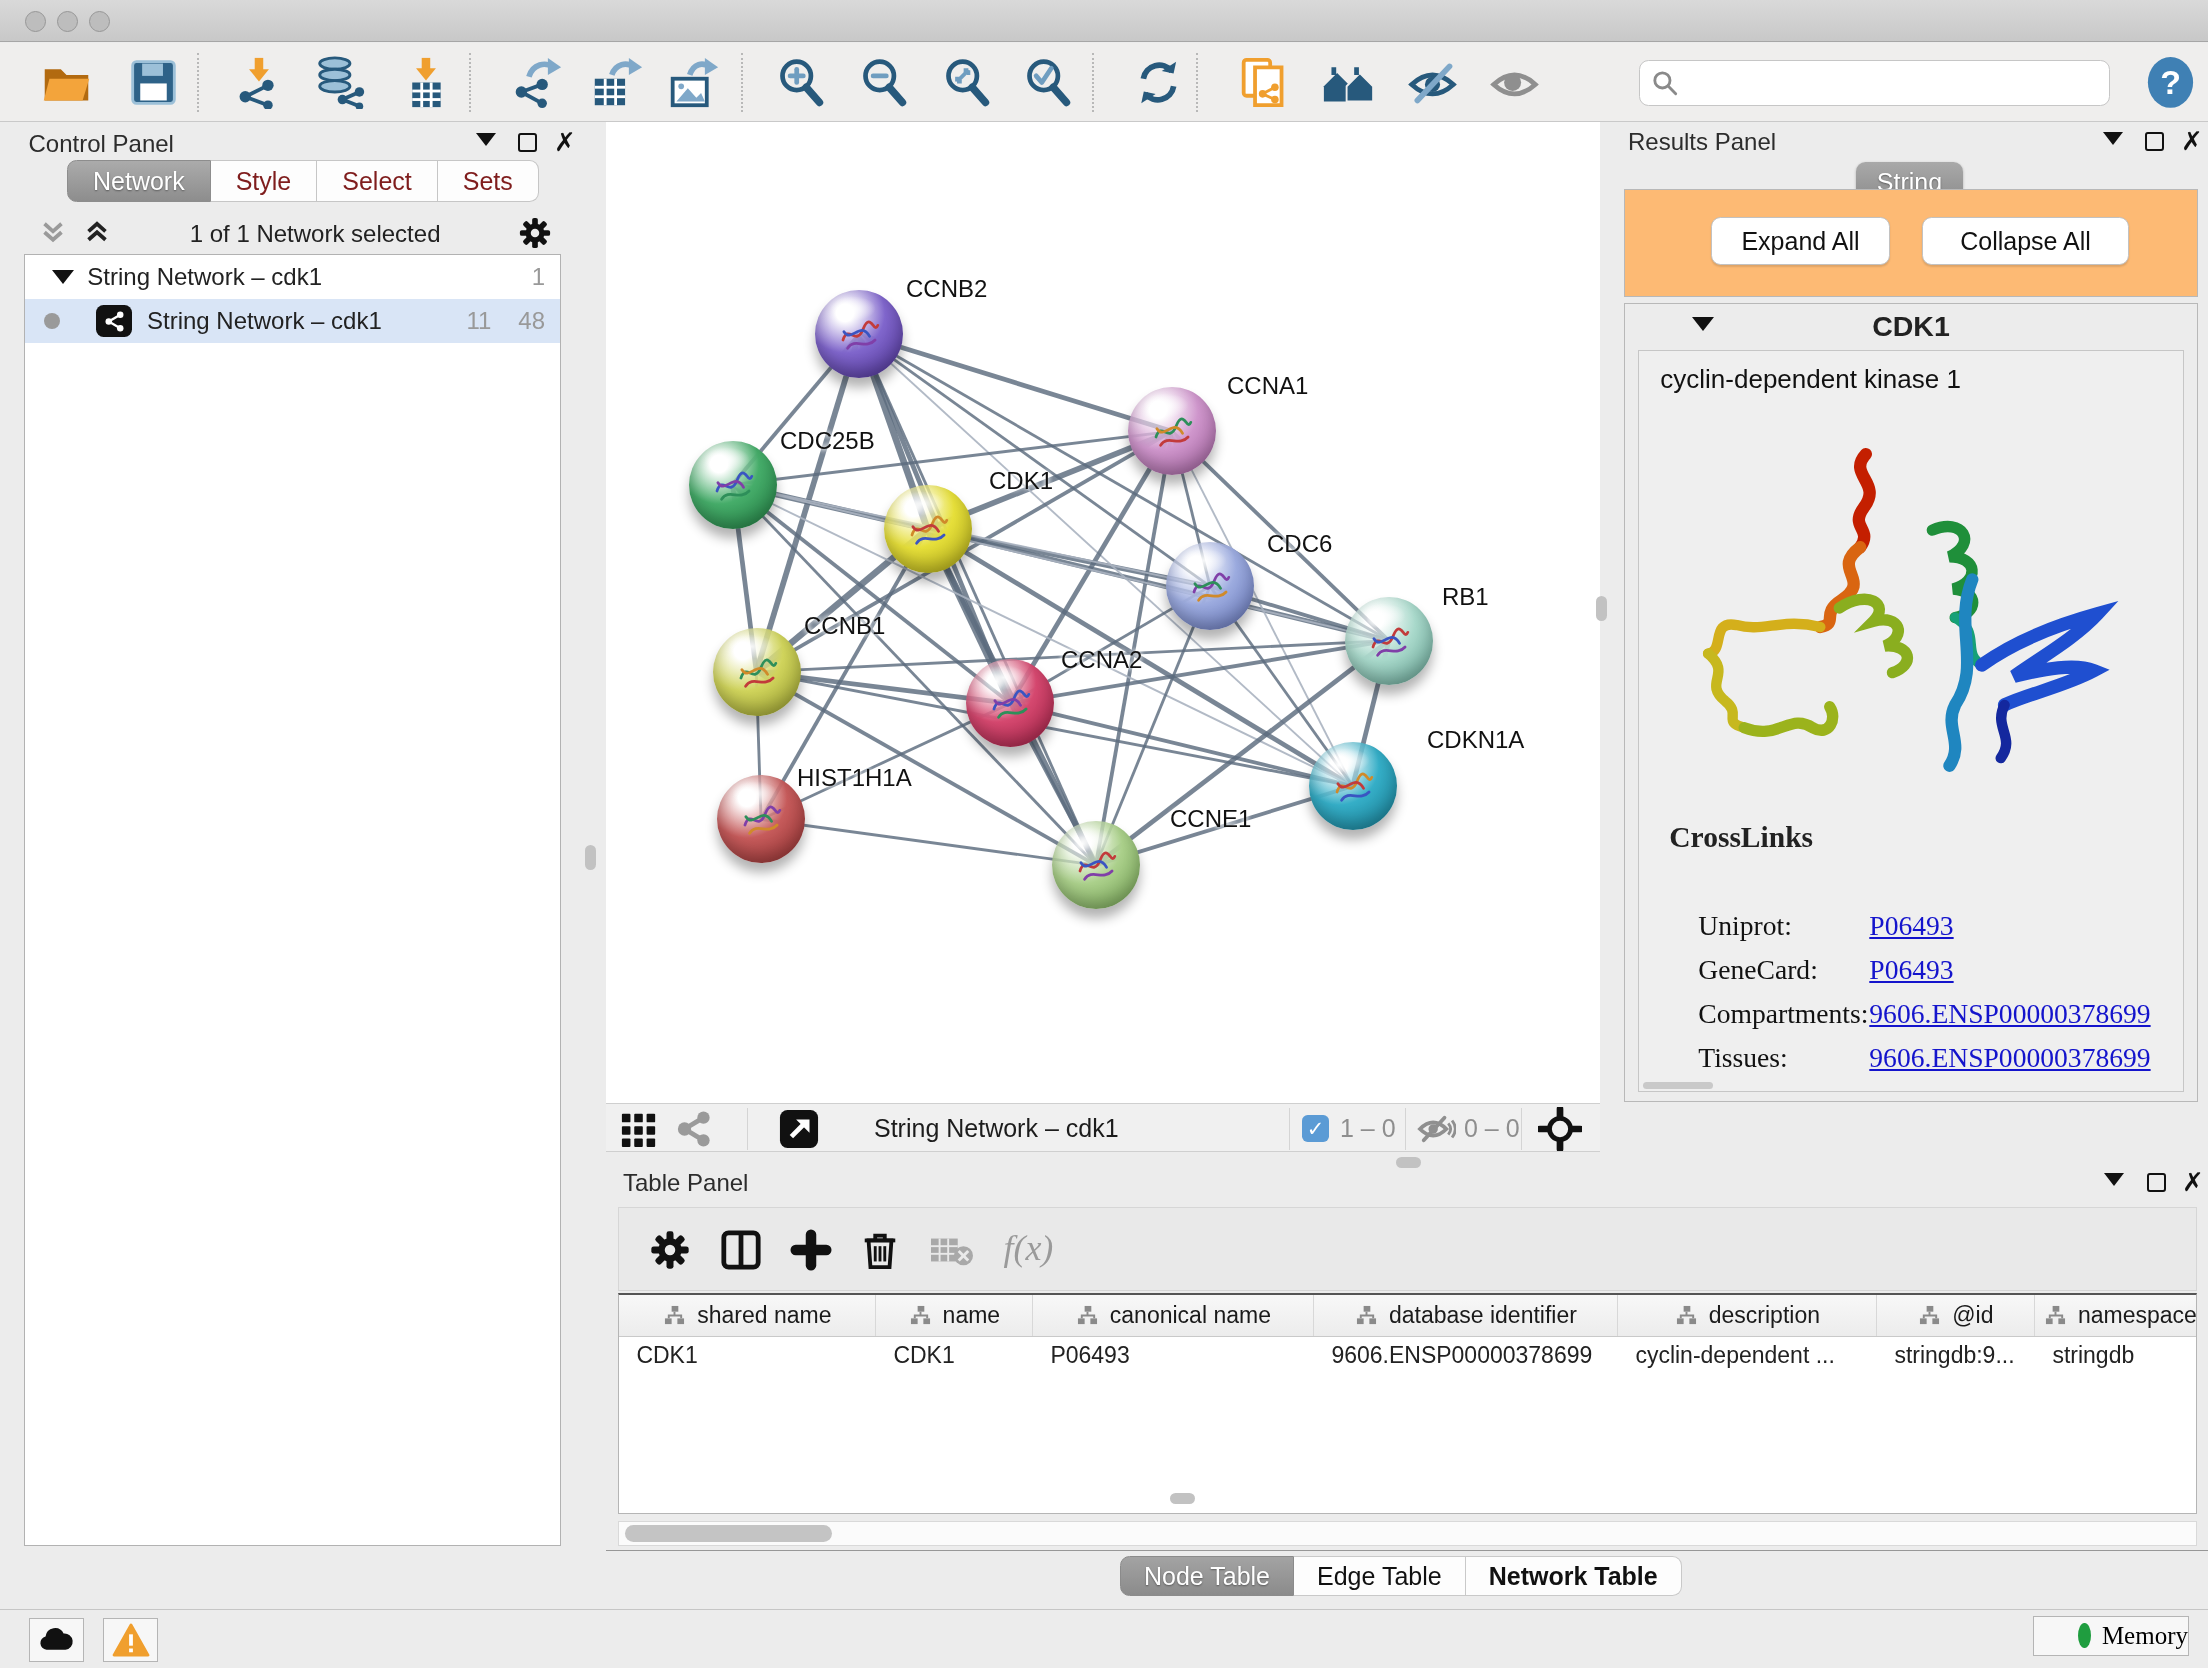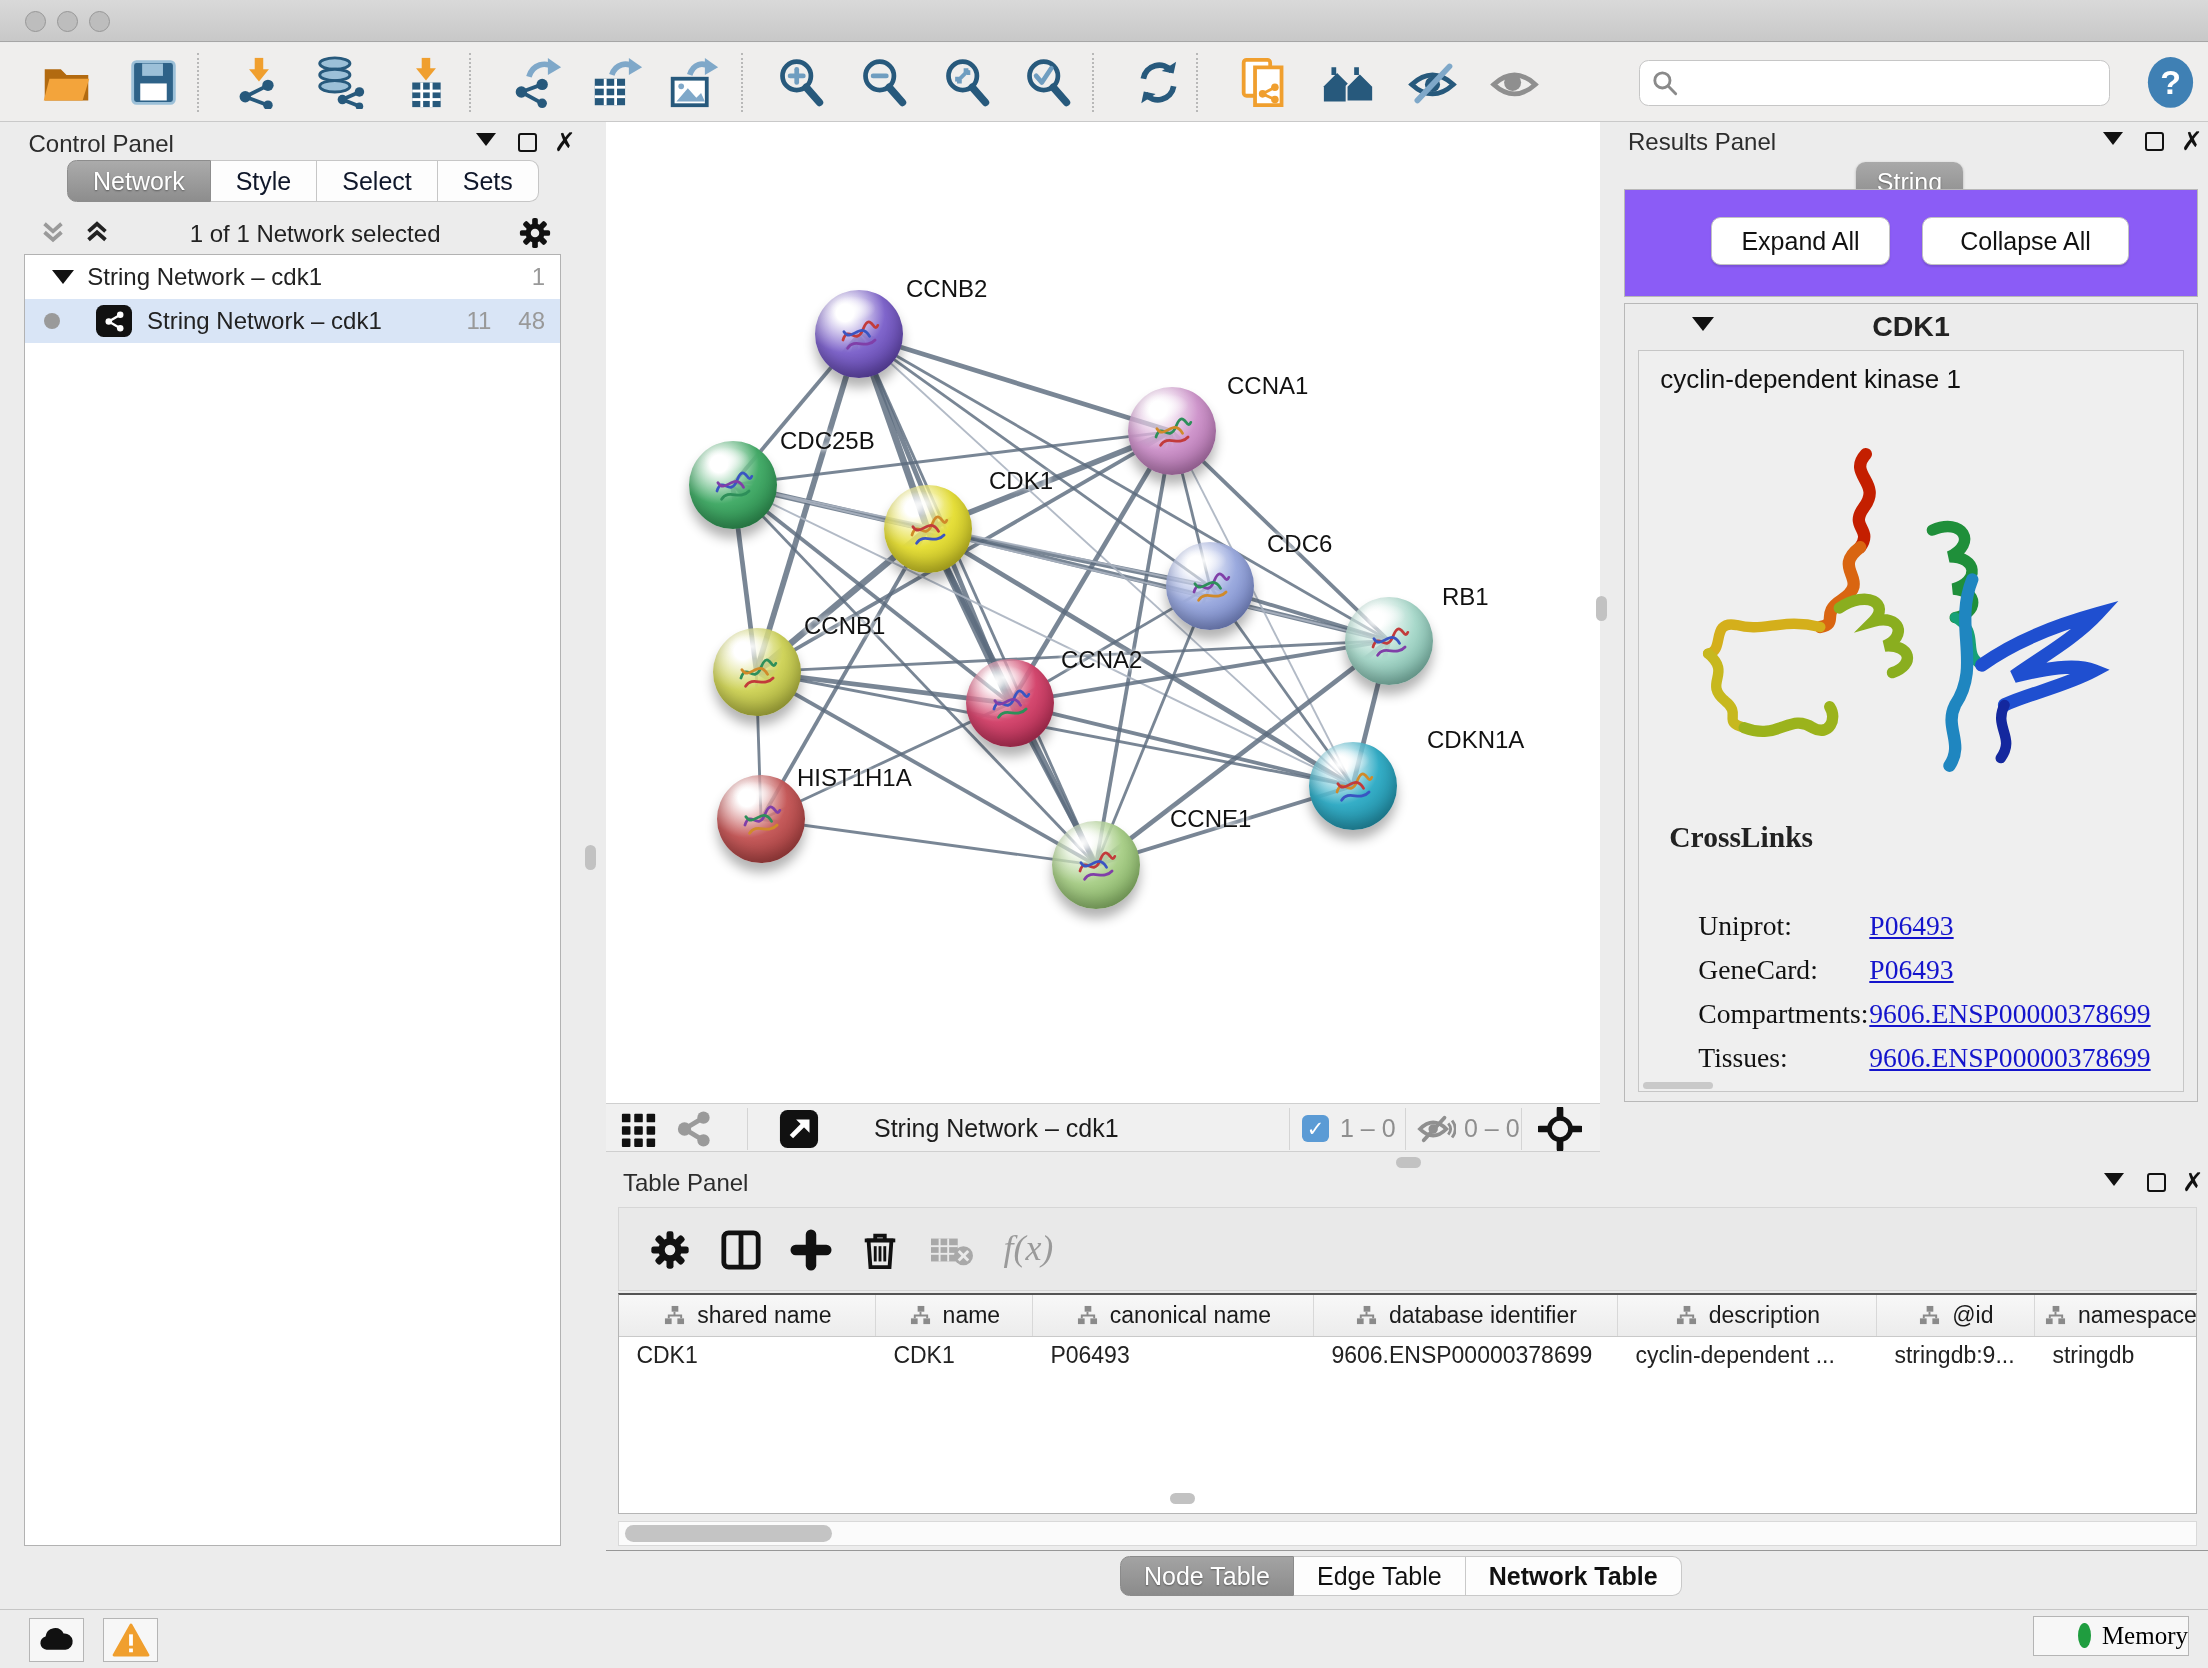--- a/index.html
+++ b/index.html
@@ -31,21 +31,21 @@
   .ph-tri { width:0; height:0; border-left:10.5px solid transparent; border-right:10.5px solid transparent; border-top:13.3px solid #111; display:inline-block; }
   .ph-max { width:19px; height:19px; border:2.9px solid #111; border-radius:2.9px; display:inline-block; }
   .ph-x  { font-size:26px; font-weight:bold; color:#111; line-height:19px; }
 
   
   .control-panel { position:absolute; left:0; top:122px; width:606px; height:1488px; background:#ececec; }
   .cp-title { position:absolute; left:28.5px; top:7.6px; }
   .cp-ic { position:absolute; top:11.4px; }
   .tabs { position:absolute; left:67px; top:38px; display:flex; }
   .tab { font-size:25px; padding:5.7px 25px; background:#fdfdfd; border:1px solid #c6c6c6; border-left:none;
-    color:#0f172a; }
+    color:#7f1d1d; }
   .tab:first-child { border-left:1px solid #c6c6c6; border-radius:9.5px 0 0 9.5px; }
   .tab:last-child { border-radius:0 9.5px 9.5px 0; }
   .tab.sel { background:linear-gradient(#ababab,#8d8d8d); color:#fff; text-shadow:0 1px 1.9px rgba(0,0,0,.4); border-color:#8d8d8d; }
   .cp-sub { position:absolute; left:24px; top:92px; width:537px; height:40px; display:flex; align-items:center; }
   .cp-summary { flex:1; text-align:center; font-size:24px; color:#222; }
   .cp-list { position:absolute; left:24px; top:132px; width:537px; height:1292px; background:#fff; border:1.9px solid #b2b2b2; }
   .tree-row { position:relative; height:44px; display:flex; align-items:center; font-size:24px; }
   .tree-row .cnt { color:#999; font-size:24px; }
   .row-sel { background:#d9e5f6; }
   .bullet { width:16px; height:16px; border-radius:50%; background:#9a9a9a; }
@@ -72,21 +72,21 @@
     display:flex; align-items:center; justify-content:center; font-weight:bold; }
 
   
   .results-panel { position:absolute; left:1607px; top:122px; width:601px; height:1037px; }
   .rp-title { position:absolute; left:21px; top:5.7px; }
   .rp-ic { position:absolute; top:9.5px; }
   .string-tab { position:absolute; left:249px; top:40px; width:107px; height:40px;
     background:linear-gradient(#a9a9a9,#8c8c8c); border-radius:9.5px; color:#fff; font-size:25px;
     display:flex; align-items:center; justify-content:center; text-shadow:0 1px 1.9px rgba(0,0,0,.4);
     box-shadow:0 1.9px 2.9px rgba(0,0,0,.25); }
-  .rp-box1 { position:absolute; left:17px; top:67px; width:574px; height:108px; border:1.9px solid #b8b8b8; background:#8b5cf6; }
+  .rp-box1 { position:absolute; left:17px; top:67px; width:574px; height:108px; border:1.9px solid #b8b8b8; background:#fdba74; }
   .rp-btn { position:absolute; top:27px; height:48px; background:#fff; border:1.9px solid #c2c2c2; border-radius:9.5px;
     font-size:25px; font-family:inherit; color:#111; box-shadow:0 1.9px 1.9px rgba(0,0,0,.12); cursor:pointer; }
   .rp-box2 { position:absolute; left:17px; top:181px; width:574px; height:799px; border:1.9px solid #b8b8b8; background:#ececec; }
   .rp-sec-head { position:absolute; left:0; right:0; top:5.7px; text-align:center; font-size:28.5px; font-weight:bold; }
   .rp-sec-tri { position:absolute; left:67px; top:13.3px; width:0; height:0;
     border-left:11.4px solid transparent; border-right:11.4px solid transparent; border-top:14.3px solid #111; }
   .rp-inner { position:absolute; left:13.3px; top:46px; width:546px; height:742px; border:1.9px solid #c6c6c6; background:#efefef; overflow:hidden; }
   .rp-desc { position:absolute; left:21px; top:13.3px; font-size:26px; color:#111; }
   .protein { position:absolute; left:48px; top:86px; }
   .xl-title { position:absolute; left:30px; top:470px; font-family:"Liberation Serif","DejaVu Serif",serif; font-size:29.5px; font-weight:bold; }

